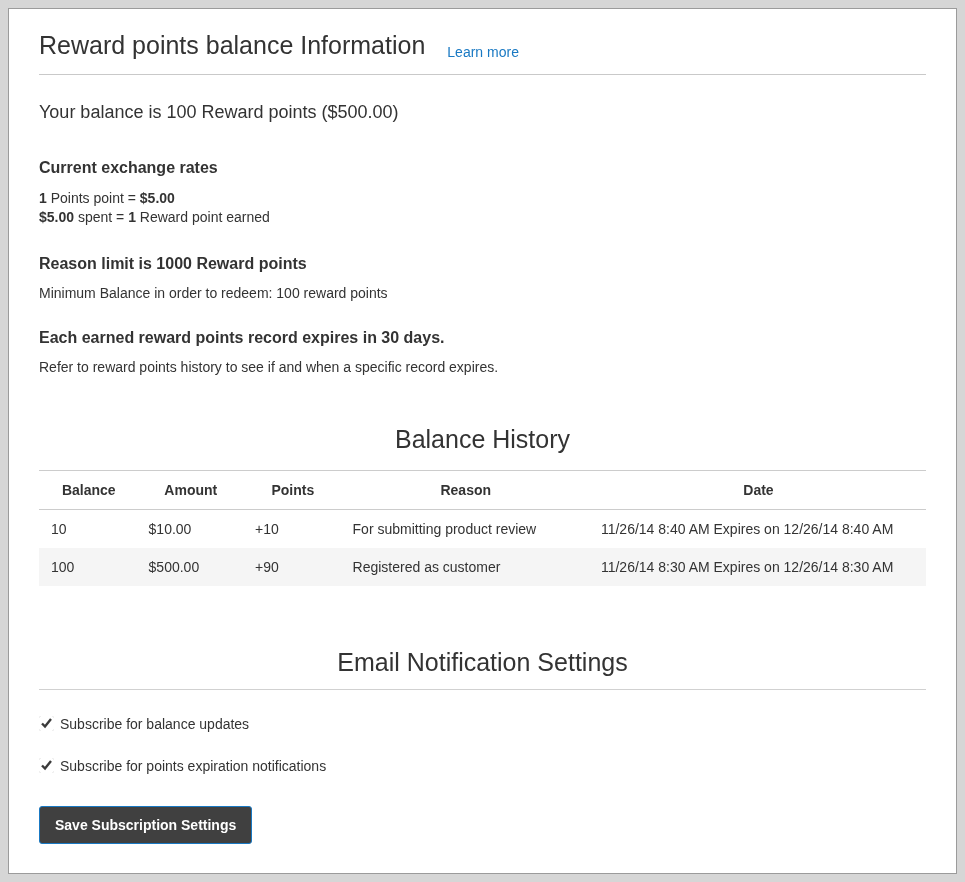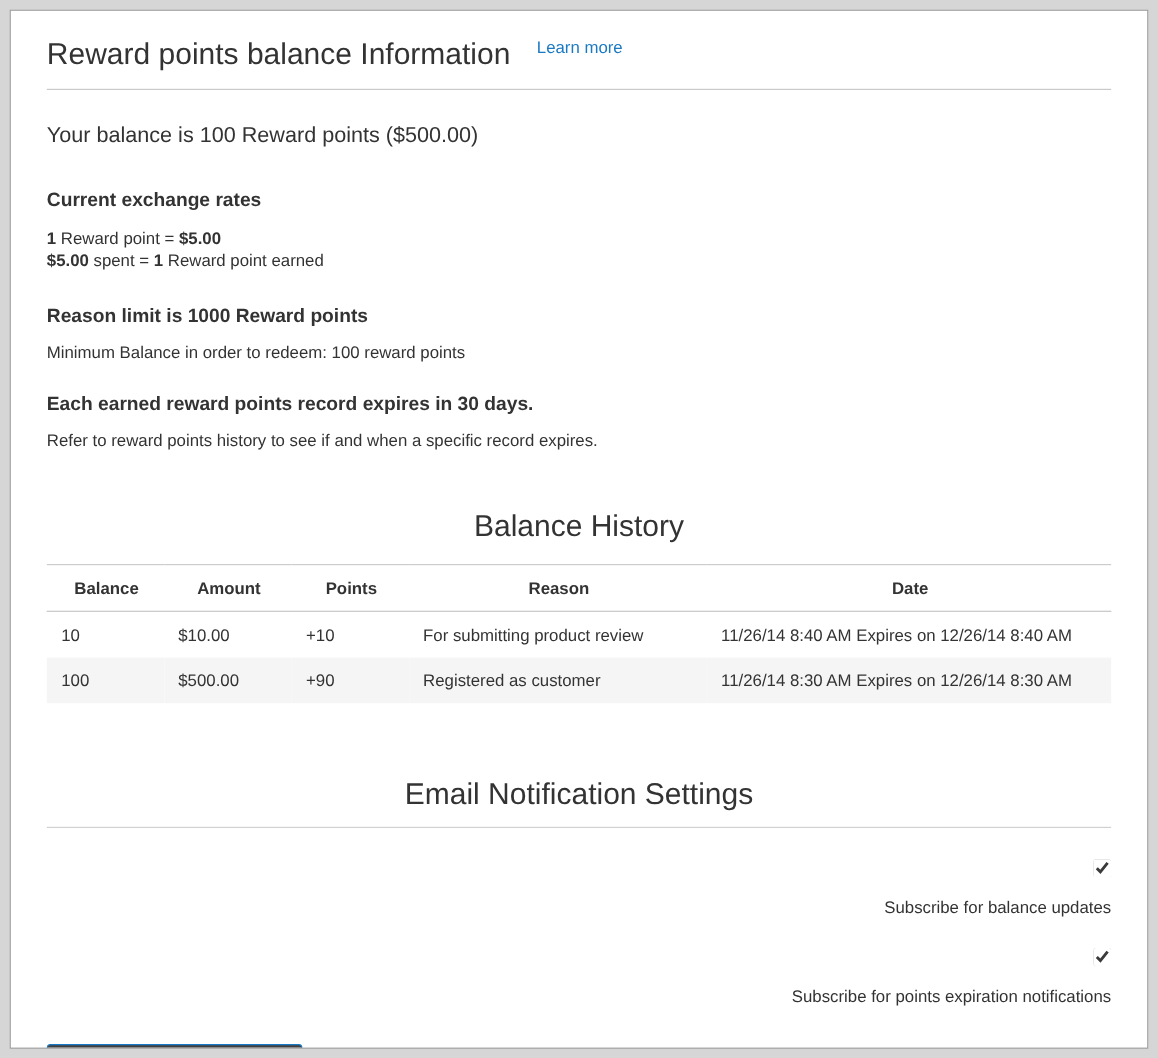--- a/index.html
+++ b/index.html
@@ -15,21 +15,21 @@
     left: 8px; top: 8px;
     width: 949px; height: 866px;
     background: #ffffff;
     border: 1px solid #9b9b9b;
     padding: 22px 30px 0 30px;
     overflow: hidden;
   }
   
   .title-row {
     display: flex;
-    align-items: flex-start;
+    align-items: flex-end;
     gap: 22px;
   }
   .page-title {
     font-size: 25px;
     font-weight: 400;
     color: #333;
     letter-spacing: 0;
   }
   .learn-more {
     font-size: 14px;
@@ -103,25 +103,24 @@
   .col-amount  { width: 12%; }
   .col-points  { width: 11%; }
   .col-reason  { width: 28%; }
   .col-date    { width: 38%; }
 
   
   .email-heading { margin-top: 62px; }
   .email-rule { margin-top: 12px; }
   .checkbox-row {
     display: flex;
-    align-items: flex-end;
-    gap: 17px;
+    align-items: center;
+    gap: 6px;
     margin-top: 26px;
     font-size: 14px;
-    flex-direction: column;
   }
   .checkbox-row input[type="checkbox"] {
     width: 15px;
     height: 15px;
     accent-color: #ffffff;
     cursor: pointer;
   }
   .save-btn {
     margin-top: 32px;
     display: inline-block;
@@ -144,21 +143,21 @@
   <div class="title-row">
     <h1 class="page-title">Reward points balance Information</h1>
     <a class="learn-more" href="#">Learn more</a>
   </div>
   <hr class="rule">
 
   <p class="balance-summary">Your balance is 100 Reward points ($500.00)</p>
 
   <p class="section-sub-heading">Current exchange rates</p>
   <div class="rate-block">
-    <p class="rate-line"><strong>1</strong><span> Reward point = </span><strong>$5.00</strong></p>
+    <p class="rate-line"><strong>1</strong><span> Points point = </span><strong>$5.00</strong></p>
     <p class="rate-line"><strong>$5.00</strong><span> spent = </span><strong>1</strong><span> Reward point earned</span></p>
   </div>
 
   <p class="section-sub-heading mt-28">Reason limit is 1000 Reward points</p>
   <p class="plain-line mt-12">Minimum Balance in order to redeem: 100 reward points</p>
 
   <p class="section-sub-heading mt-28">Each earned reward points record expires in 30 days.</p>
   <p class="plain-line mt-12">Refer to reward points history to see if and when a specific record expires.</p>
 
   <h2 class="section-heading history-heading">Balance History</h2>

